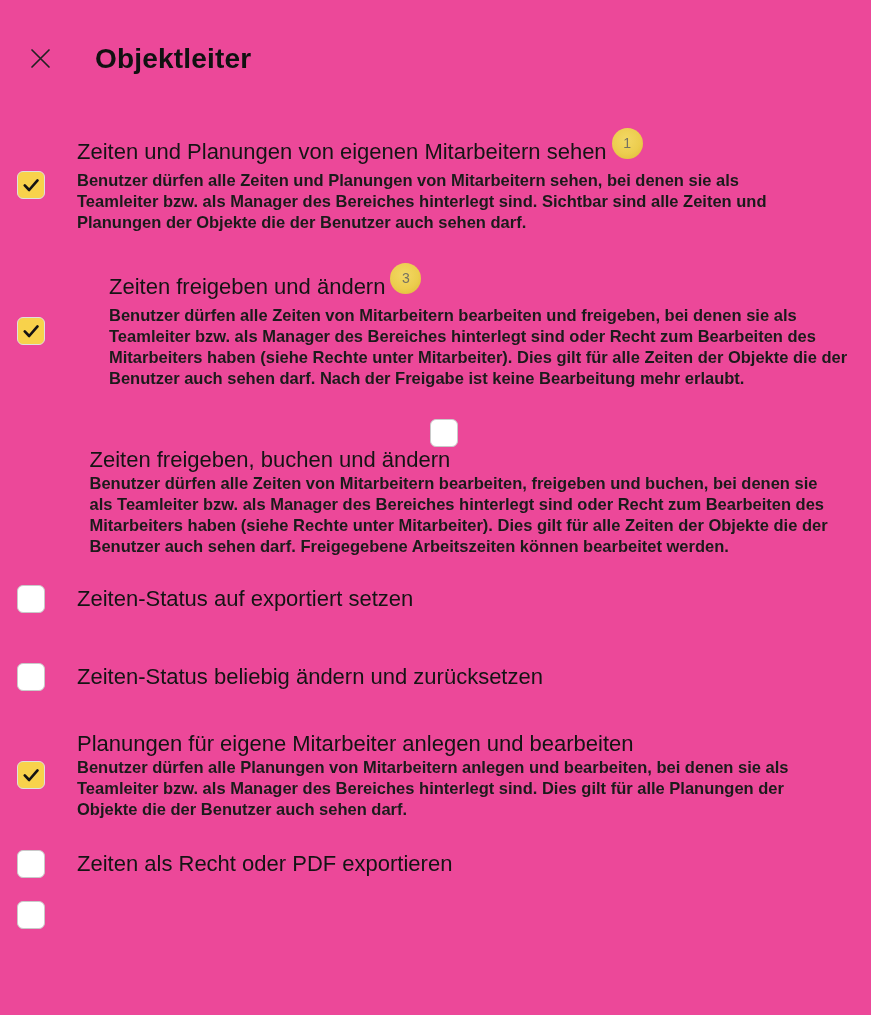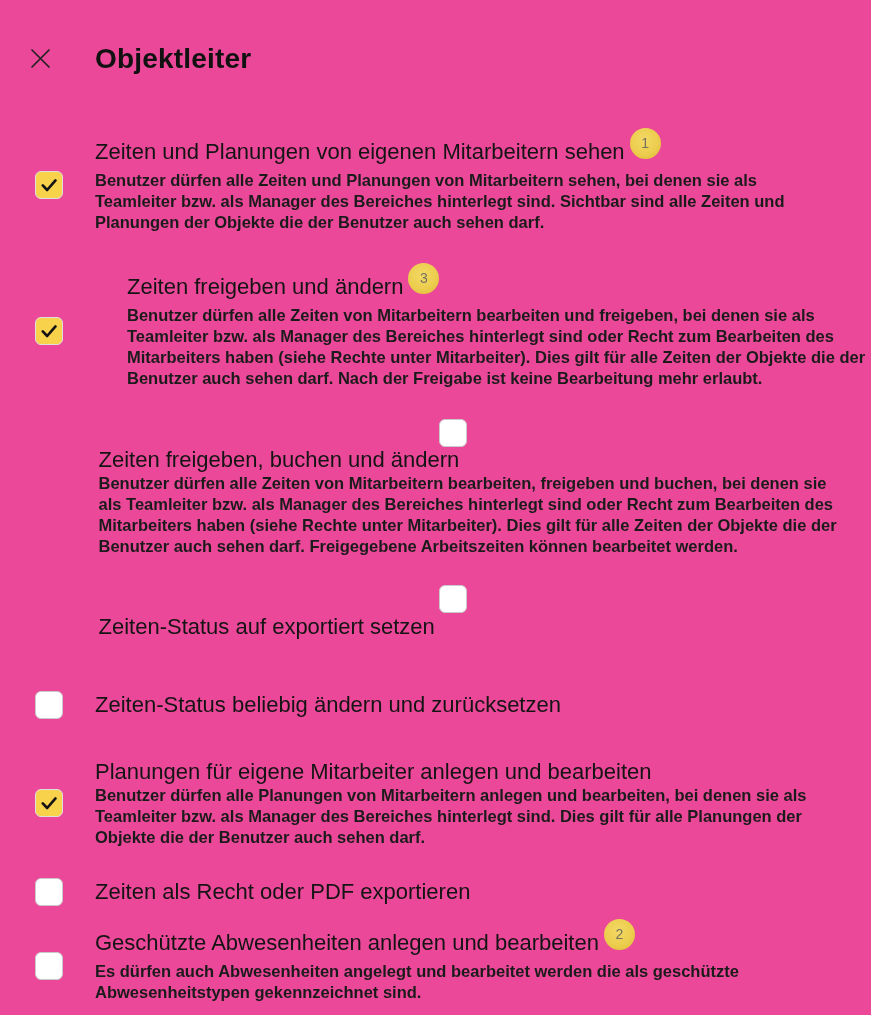--- a/index.html
+++ b/index.html
@@ -37,30 +37,30 @@
   .page-title {
     margin-left: 43px;
     font-size: 28px;
     font-weight: 600;
     letter-spacing: 0.2px;
     color: #111111;
   }
   
   .list {
     margin-top: 44px;
-    padding-left: 35px;
+    padding-left: 17px;
   }
   .item {
     display: flex;
     align-items: center;
   }
   .item:nth-child(1) { margin-bottom: 40px; }
   .item:nth-child(2) { margin-bottom: 30px; gap: 32px; }
   .item:nth-child(3) { margin-bottom: 28px; flex-direction: column; }
-  .item:nth-child(4) { margin-bottom: 50px; flex-direction: column; }
+  .item:nth-child(4) { margin-bottom: 50px; }
   .item:nth-child(5) { margin-bottom: 40px; }
   .item:nth-child(6) { margin-bottom: 30px; }
   .item:nth-child(7) { margin-bottom: 23px; }
   .checkbox {
     flex: 0 0 auto;
     width: 28px;
     height: 28px;
     border-radius: 6px;
     border: 1.5px solid #c9c9c9;
     background: #ffffff;
@@ -231,22 +231,16 @@
         </div>
       </div>
     </div>
 
     <div class="item">
       <span class="checkbox" role="checkbox" aria-checked="false">
         <span>
           
         </span>
       </span>
-      <div class="item-text">
-        <div class="item-title">
-          <span class="title-text">Geschützte Abwesenheiten anlegen und bearbeiten</span><span class="badge">2</span>
-        </div>
-        <div class="item-desc desc">Es dürfen auch Abwesenheiten angelegt und bearbeitet werden die als geschützte Abwesenheitstypen gekennzeichnet sind.</div>
-      </div>
     </div>
   </div>
 
 </div>
 
 </body></html>

